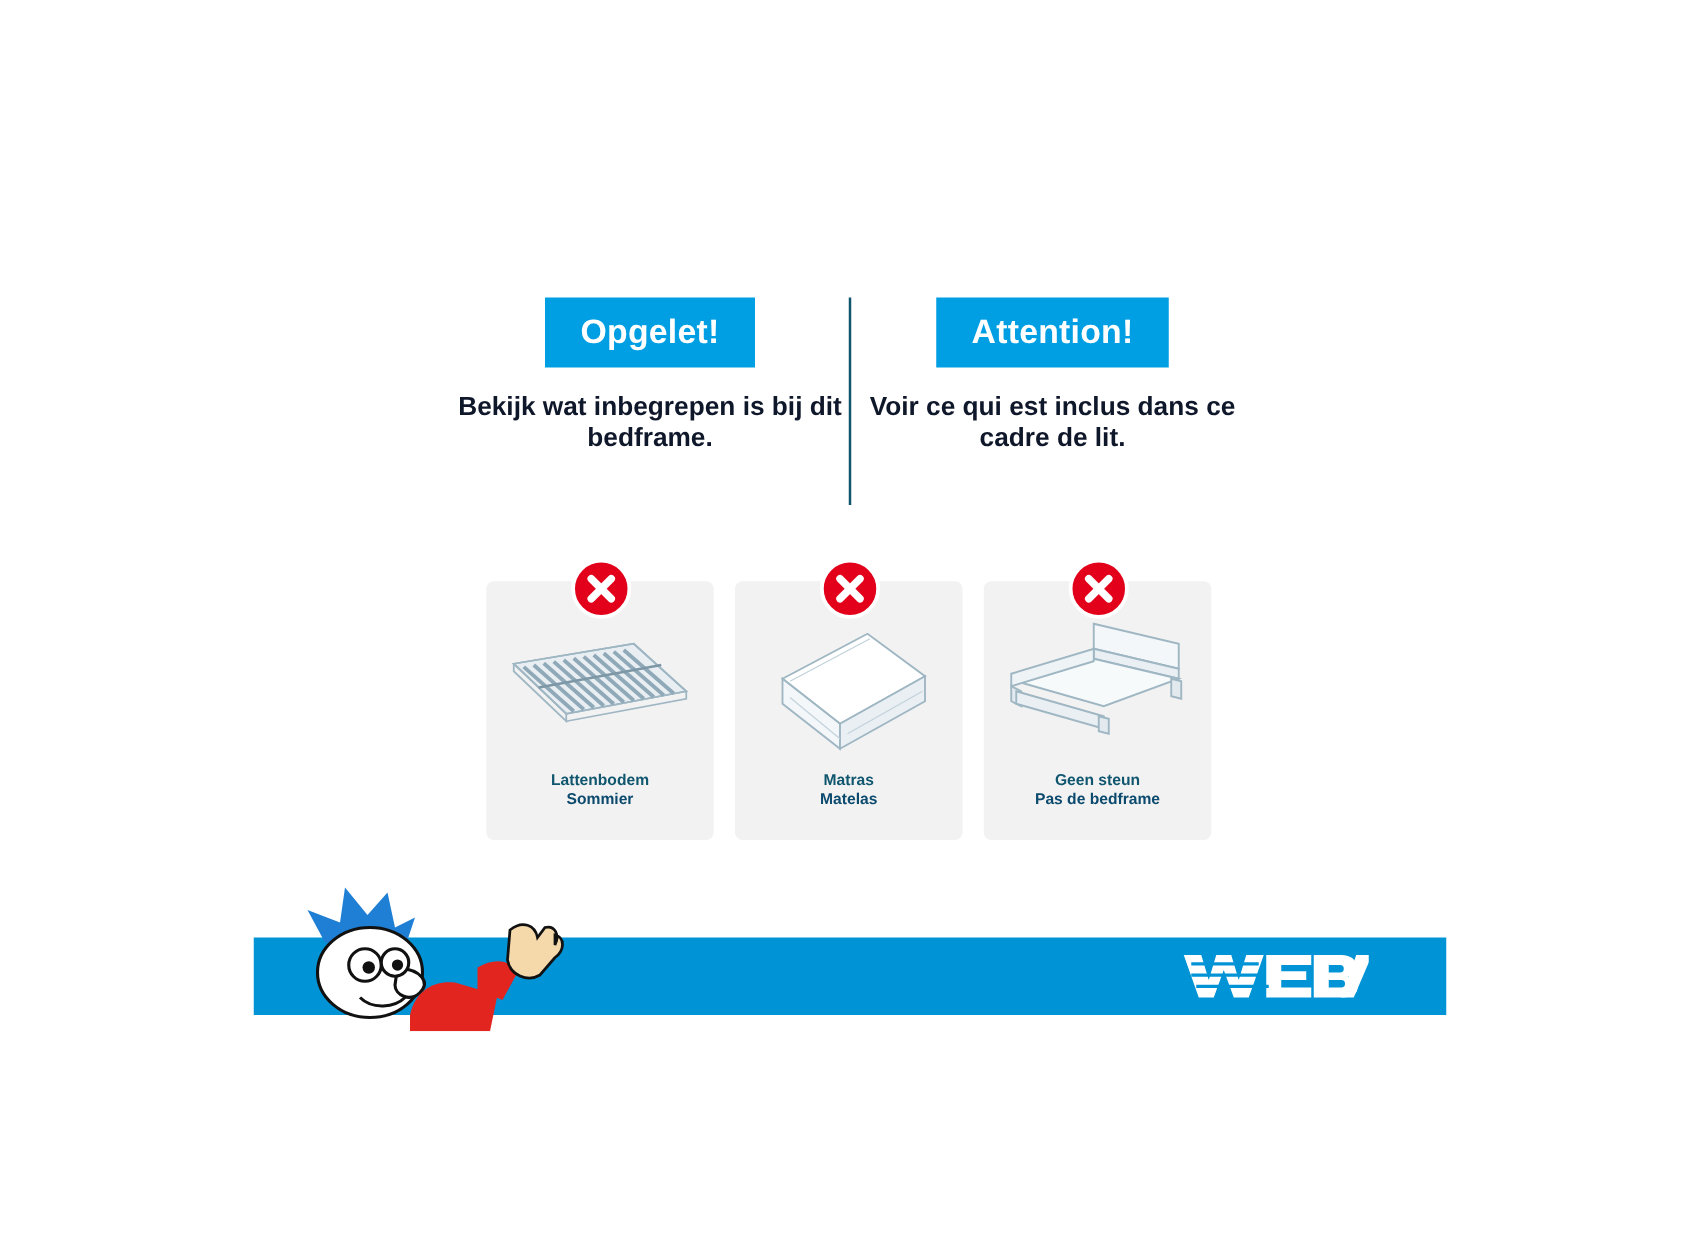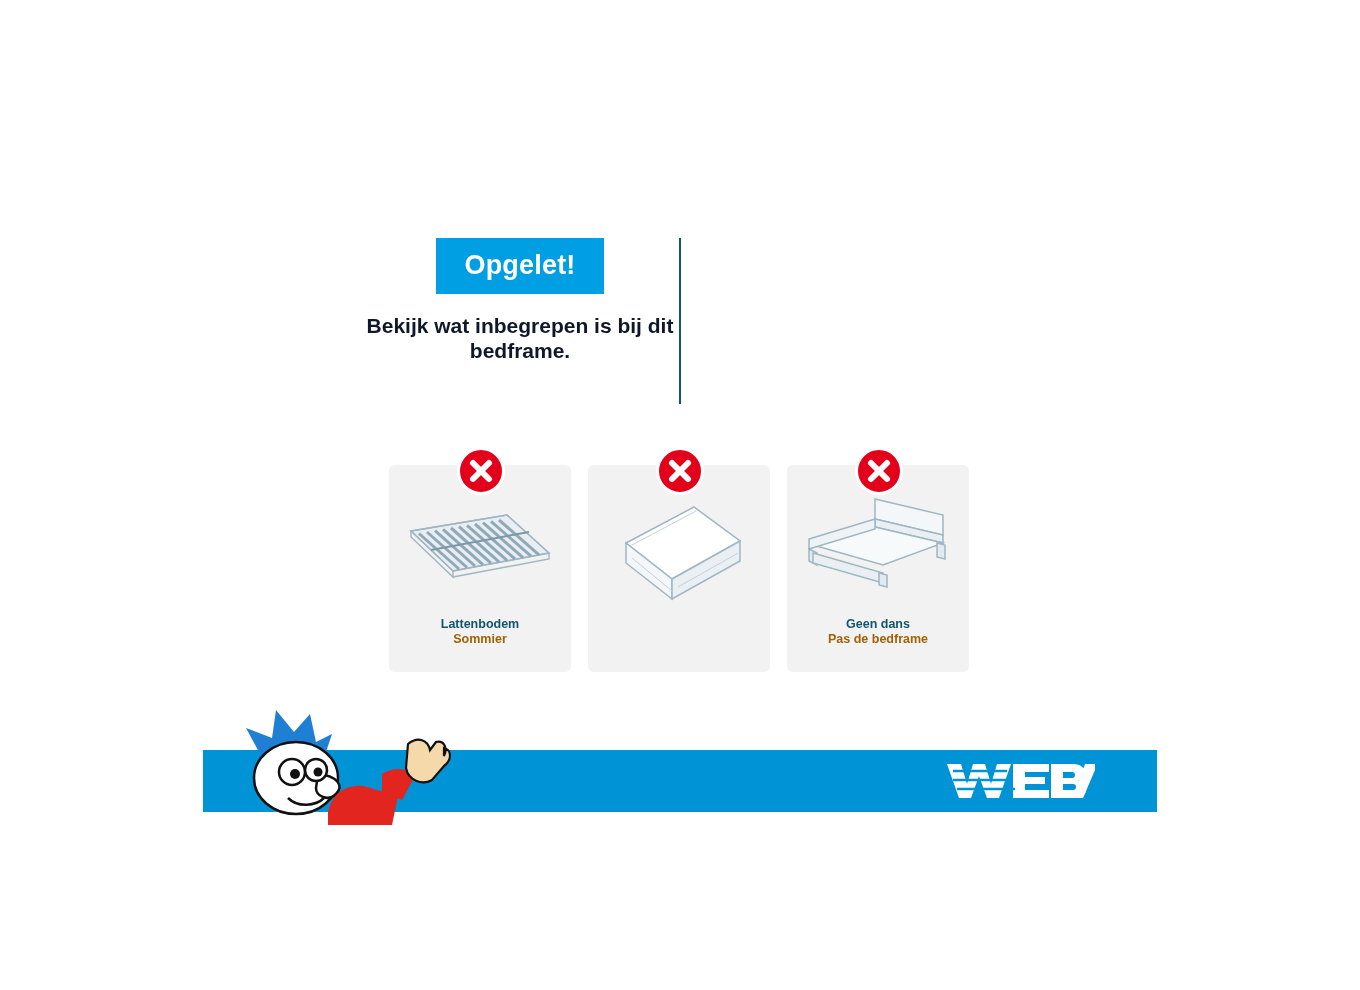--- a/index.html
+++ b/index.html
@@ -93,21 +93,21 @@
     text-align: center;
     margin-top: 16px;
   }
   .label-nl {
     color: #10566e;
     font-weight: bold;
     font-size: 12.5px;
     line-height: 1.25;
   }
   .label-fr {
-    color: #a16207;
+    color: #0c4a6e;
     font-weight: bold;
     font-size: 12.5px;
     line-height: 1.25;
   }
 
   
   .cross {
     position: absolute;
     top: -18px;
     left: 68px;
@@ -147,20 +147,24 @@
 </head>
 <body>
 
 <div class="banner-row">
 
   <div class="col col-nl">
     <div class="badge">Opgelet!</div>
     <div class="subtitle">Bekijk wat inbegrepen is bij dit bedframe.</div>
   </div>
 
+  <div class="col col-fr">
+    <div class="badge">Attention!</div>
+    <div class="subtitle">Voir ce qui est inclus dans ce cadre de lit.</div>
+  </div>
 
 </div>
 <div class="divider"></div>
 
 <div class="cards">
 
   <div class="card card-1">
     <div class="cross">
       <svg width="42" height="42" viewBox="0 0 42 42" aria-hidden="true">
         <g stroke="#ffffff" stroke-width="6" stroke-linecap="round">
@@ -221,20 +225,24 @@
           <path d="M38 56 L38 76 L84 112 L84 92 Z" fill="#f4f7f9"></path>
 
           <path d="M84 112 L84 92 L152 54 L152 74 Z" fill="#eaeff3"></path>
 
           <path d="M44 58 L108 24" stroke="#c2d2db" stroke-width="1"></path>
           <path d="M44 71 L84 104" stroke="#c2d2db" stroke-width="1"></path>
           <path d="M90 100 L150 66" stroke="#c2d2db" stroke-width="1"></path>
         </g>
       </svg>
     </div>
+    <div class="card-labels">
+      <div class="label-nl">Matras</div>
+      <div class="label-fr">Matelas</div>
+    </div>
   </div>
 
   <div class="card card-3">
     <div class="cross">
       <svg width="42" height="42" viewBox="0 0 42 42" aria-hidden="true">
         <g stroke="#ffffff" stroke-width="6" stroke-linecap="round">
           <line x1="13" y1="13" x2="29" y2="29"></line>
           <line x1="29" y1="13" x2="13" y2="29"></line>
         </g>
       </svg>
@@ -253,21 +261,21 @@
           <path d="M22 62 L22 74 L30 78 L30 66 Z" fill="#e3eaef"></path>
 
           <path d="M26 66 L96 86 L96 96 L26 76 Z" fill="#eaeff3"></path>
 
           <path d="M92 86 L100 88 L100 100 L92 98 Z" fill="#e3eaef"></path>
           <path d="M150 56 L158 58 L158 72 L150 70 Z" fill="#e3eaef"></path>
         </g>
       </svg>
     </div>
     <div class="card-labels">
-      <div class="label-nl">Geen dans</div>
+      <div class="label-nl">Geen steun</div>
       <div class="label-fr">Pas de bedframe</div>
     </div>
   </div>
 
 </div>
 
 <div class="footer">
   <div class="weba-logo">
     <svg width="150" height="44" viewBox="0 0 150 44" aria-hidden="true">
       <g fill="#ffffff">

